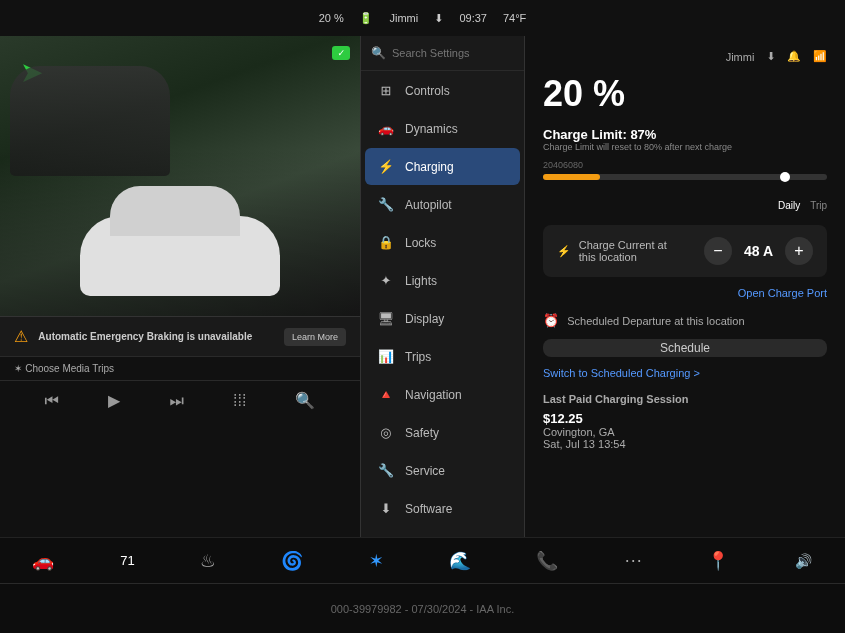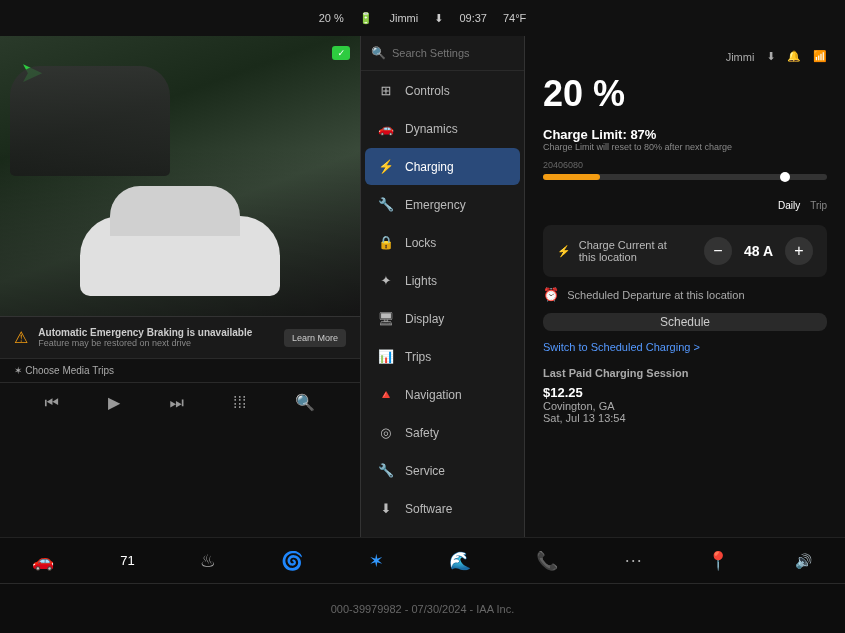--- a/index.html
+++ b/index.html
@@ -467,21 +467,20 @@
 
       <div class="dark-car"></div>
 
       <div class="car-white"></div>
     </div>
 
     <div class="warning-banner">
       <span class="warning-icon">⚠</span>
       <div class="warning-text">
         <div class="line1">Automatic Emergency Braking is unavailable</div>
-        <div class="line2">Feature may be restored on next drive</div>
       </div>
       <button class="learn-more-btn">Learn More</button>
     </div>
 
     <div class="media-source">
       <span>✶ Choose Media Trips</span>
     </div>
 
     <div class="media-controls">
       <span class="media-btn">⏮</span>
@@ -507,21 +506,21 @@
       <div class="menu-item">
         <span class="menu-item-icon">🚗</span>
         <span>Dynamics</span>
       </div>
       <div class="menu-item active">
         <span class="menu-item-icon">⚡</span>
         <span>Charging</span>
       </div>
       <div class="menu-item">
         <span class="menu-item-icon">🔧</span>
-        <span>Emergency</span>
+        <span>Autopilot</span>
       </div>
       <div class="menu-item">
         <span class="menu-item-icon">🔒</span>
         <span>Locks</span>
       </div>
       <div class="menu-item">
         <span class="menu-item-icon">✦</span>
         <span>Lights</span>
       </div>
       <div class="menu-item">
@@ -601,20 +600,21 @@
 this location</span>
       </div>
       <div class="charge-current-controls">
         <button class="ctrl-btn">−</button>
         <span class="charge-amps">48 A</span>
         <button class="ctrl-btn">+</button>
       </div>
     </div>
 
     
+    <div class="open-port-btn">Open Charge Port</div>
 
     
     <div class="section-header">
       <span class="section-header-icon">⏰</span>
       <span>Scheduled Departure at this location</span>
     </div>
 
     <button class="schedule-btn">Schedule</button>
 
     <div class="switch-link">Switch to Scheduled Charging &gt;</div>

